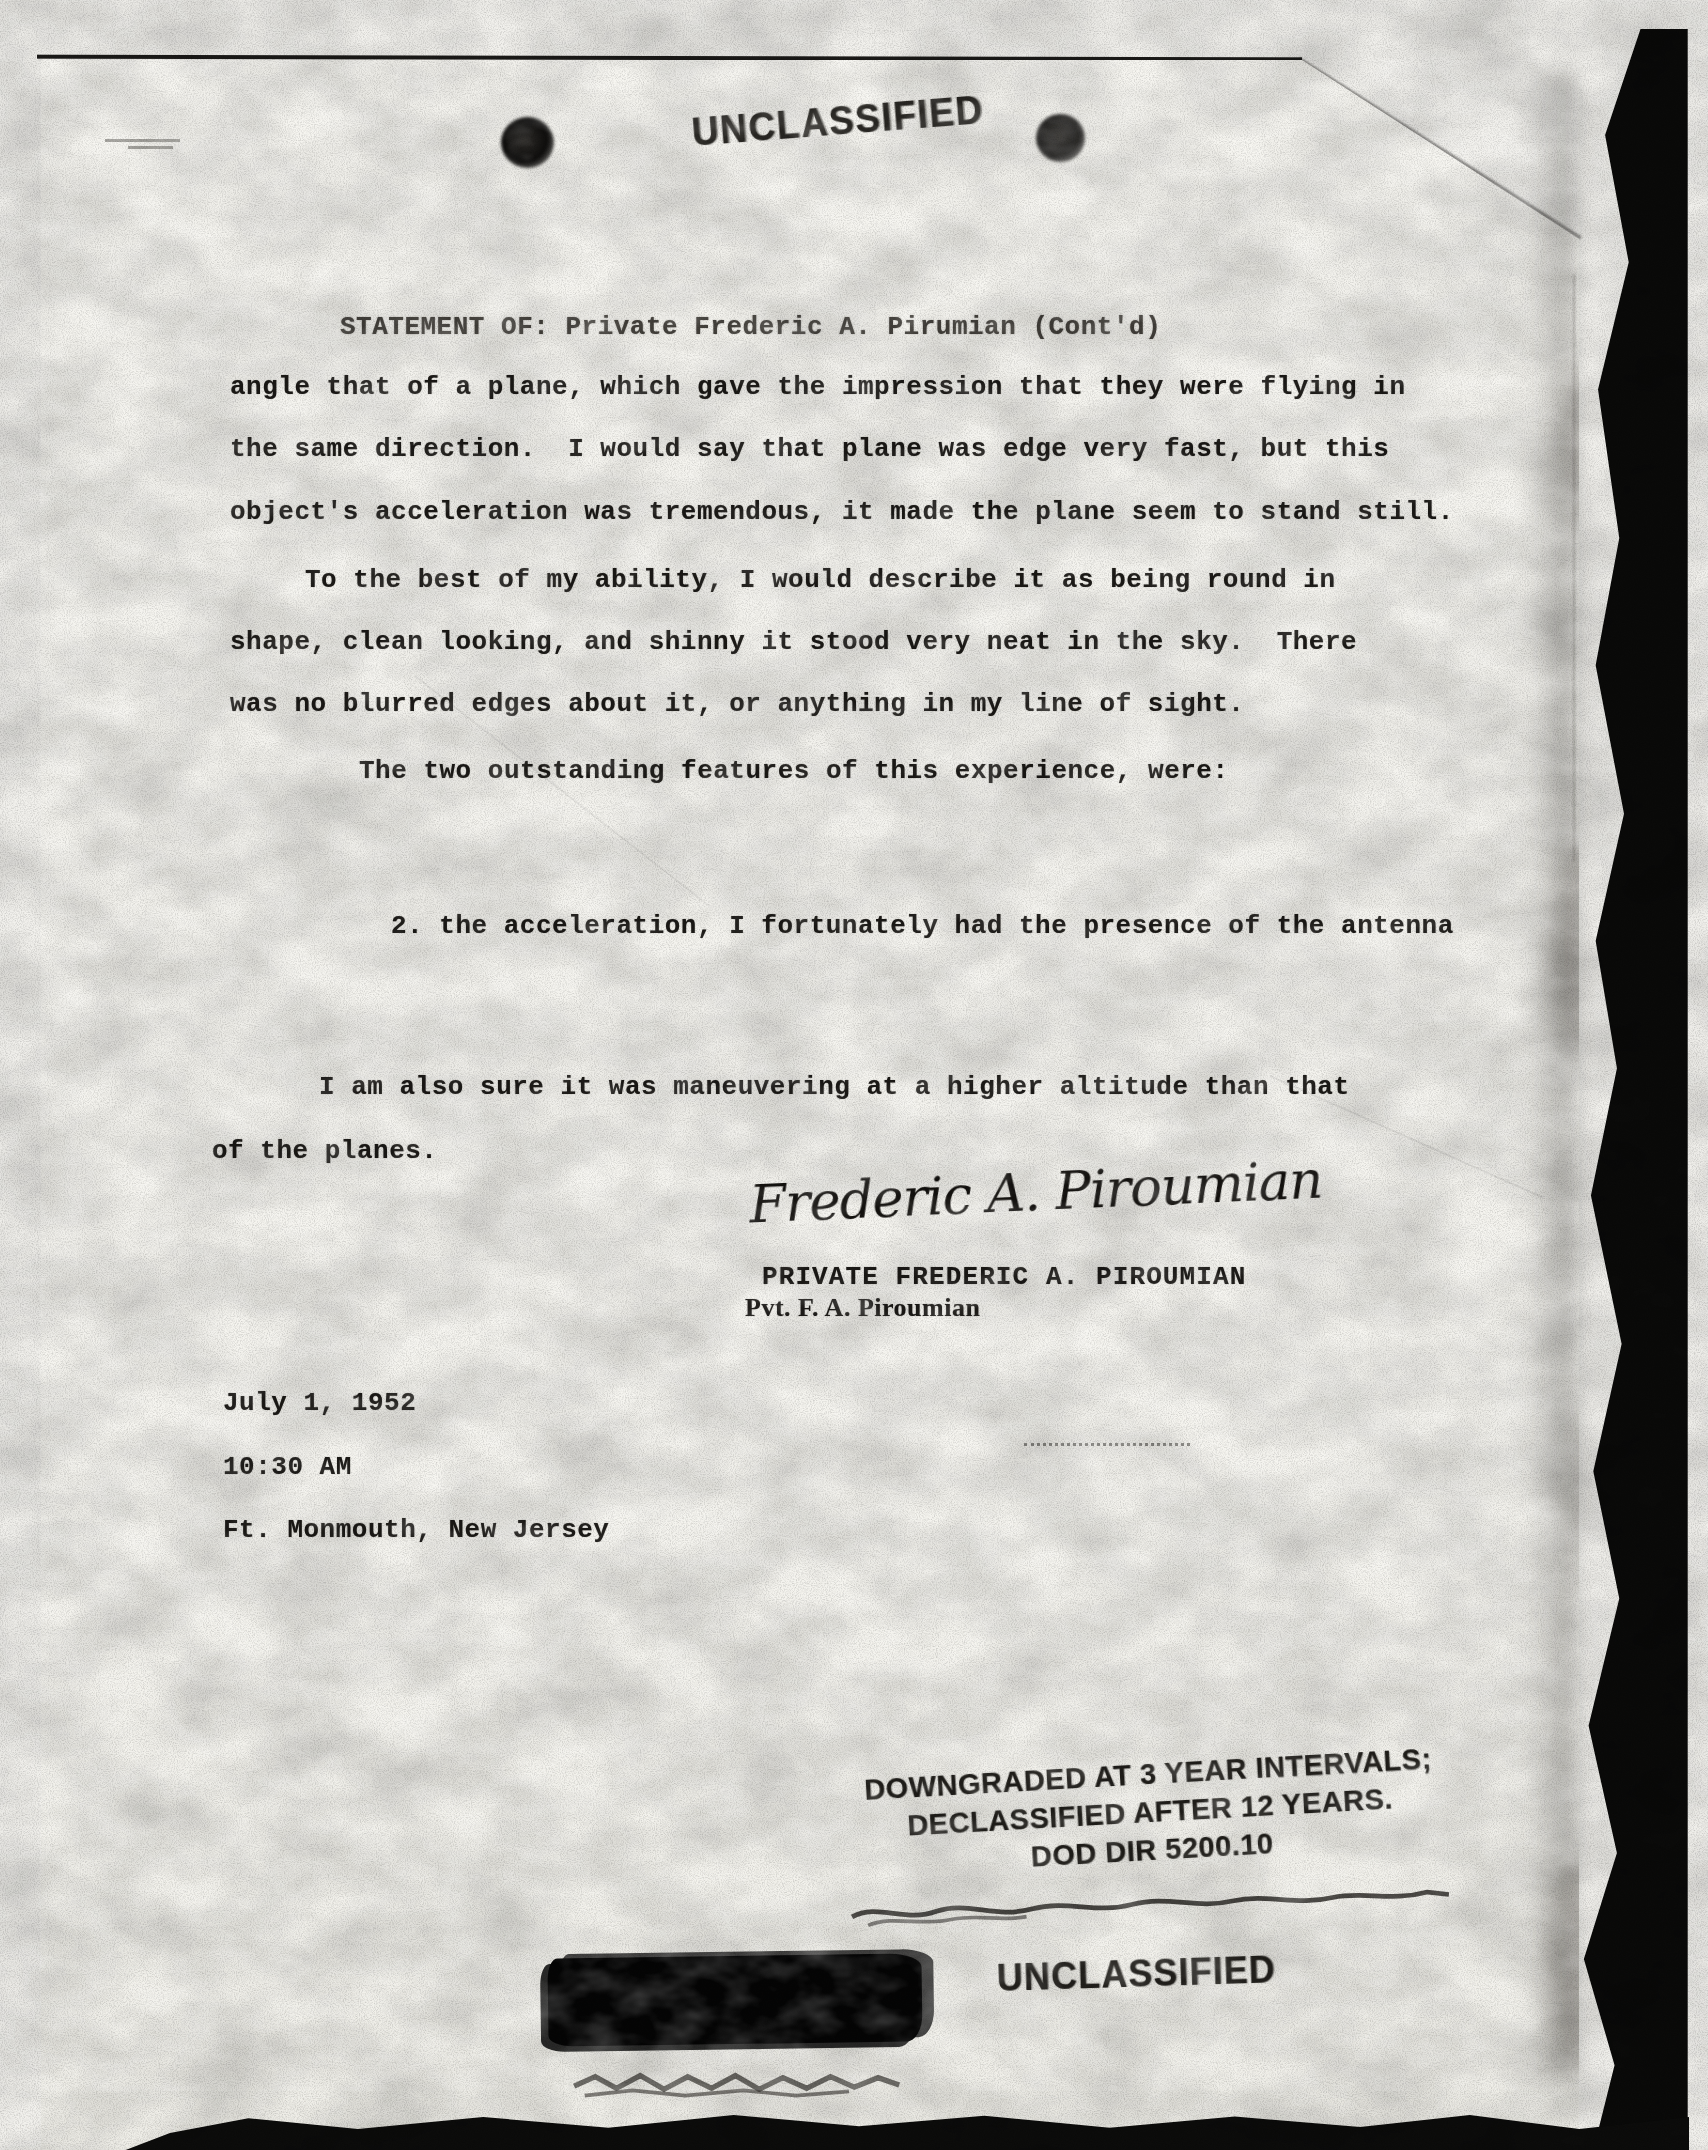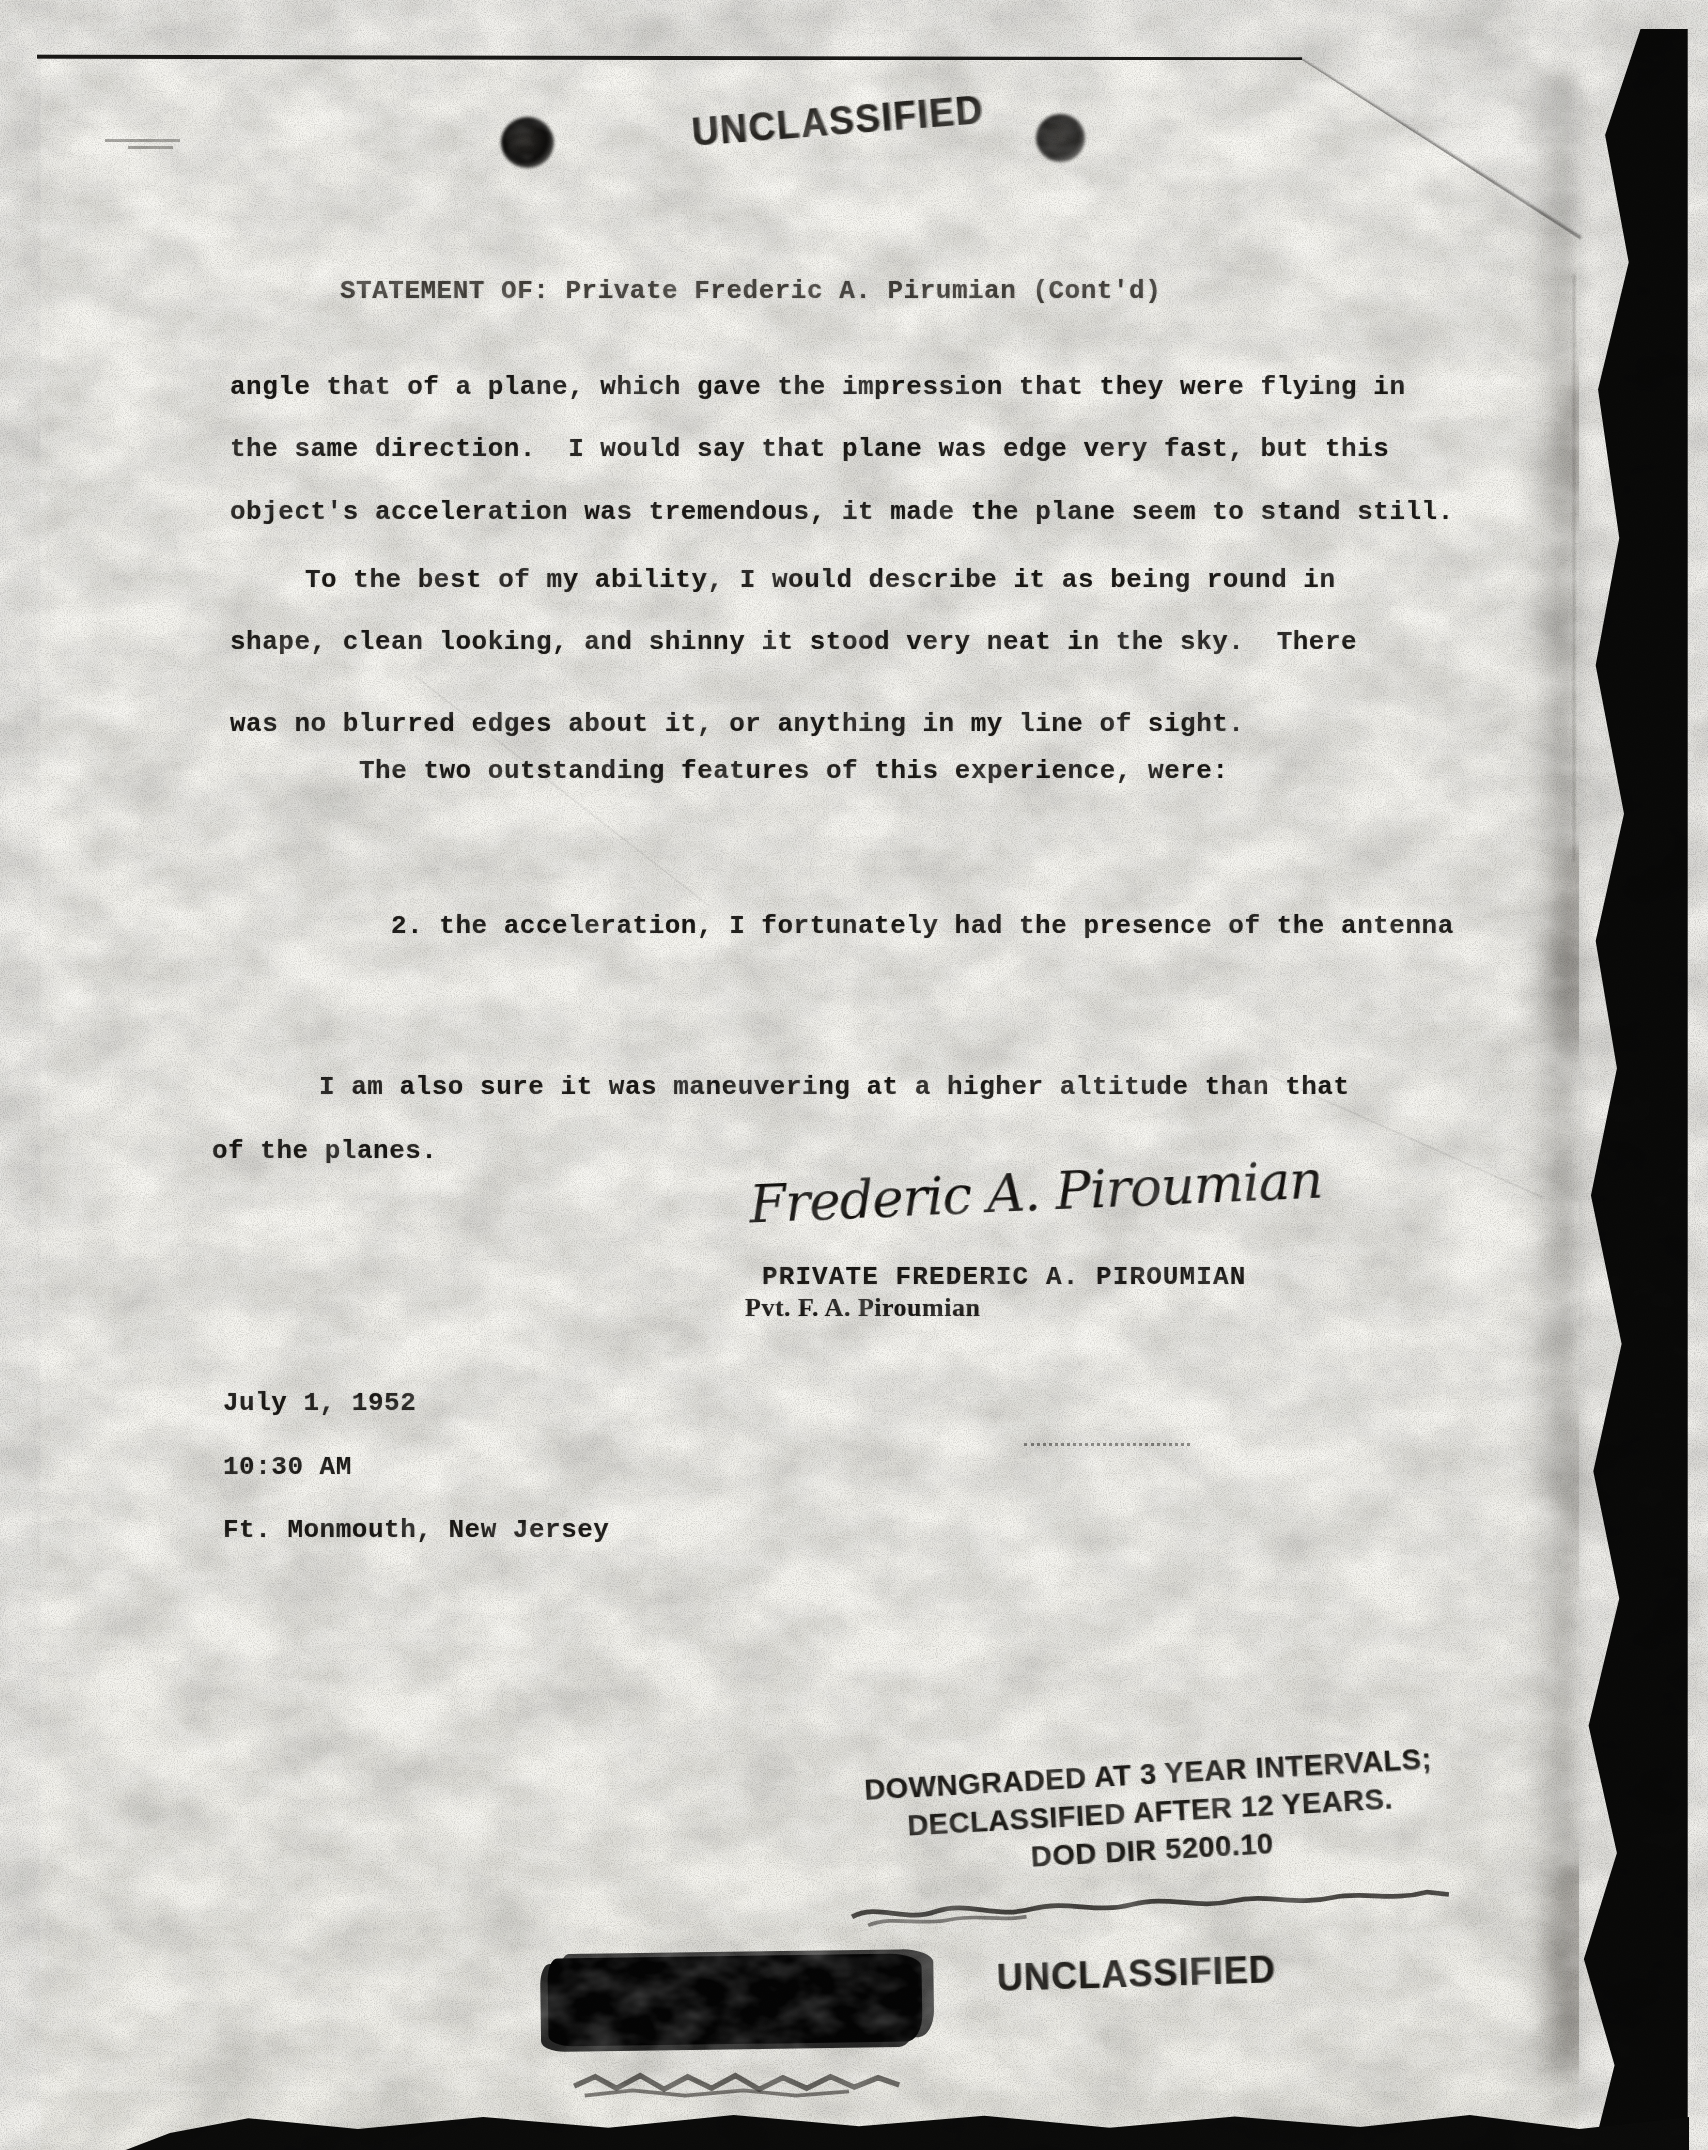--- a/index.html
+++ b/index.html
@@ -24,21 +24,21 @@
     transform:rotate(32.5deg); filter:blur(0.8px);
   }
   
   .tl {
     position:absolute; white-space:pre;
     font:700 26px/30px "Liberation Mono", monospace;
     letter-spacing:0.5px; color:#1c1a17;
     filter:blur(0.4px);
     text-shadow:0 0 1.1px rgba(28,26,23,0.45);
   }
-  .hdr { color:#45423d; filter:blur(0.6px); text-shadow:0 0 1.6px rgba(70,66,60,0.5); }
+  .hdr { color:#45423d; filter:blur(0.6px); text-shadow:0 0 1.6px rgba(70,66,60,0.5);margin-top:36px; }
   .sig-typed { letter-spacing:1.1px;margin-left:17px; }
   
   .sig-script {
     position:absolute; left:708px; top:1101px;
     font-family:"DejaVu Serif", serif; font-style:italic; font-weight:400;
     font-size:53px; letter-spacing:-1.1px; color:#151310;
     transform:rotate(-2.5deg); filter:blur(0.3px);
     white-space:nowrap;
   }
   
@@ -150,21 +150,21 @@
     <div class="stamp stamp-top">UNCLASSIFIED</div>
 
     <div class="tl hdr" style="left:299px; top:216px;">STATEMENT OF: Private Frederic A. Pirumian (Cont'd)</div>
 
     <div class="tl" style="left:189px; top:312px;">angle that of a plane, which gave the impression that they were flying in</div>
     <div class="tl" style="left:189px; top:374px;">the same direction.  I would say that plane was edge very fast, but this</div>
     <div class="tl" style="left:189px; top:437px;">object's acceleration was tremendous, it made the plane seem to stand still.</div>
 
     <div class="tl" style="left:264px; top:505px;">To the best of my ability, I would describe it as being round in</div>
     <div class="tl" style="left:189px; top:567px;">shape, clean looking, and shinny it stood very neat in the sky.  There</div>
-    <div class="tl" style="left:189px; top:629px;margin-top:20px;">was no blurred edges about it, or anything in my line of sight.</div>
+    <div class="tl" style="left:189px; top:629px;">was no blurred edges about it, or anything in my line of sight.</div>
 
     <div class="tl" style="left:278px; top:696px;margin-left:40px;">The two outstanding features of this experience, were:</div>
 
     <div class="tl" style="left:350px; top:851px;">2. the acceleration, I fortunately had the presence of the antenna</div>
 
     <div class="tl" style="left:278px; top:1012px;">I am also sure it was maneuvering at a higher altitude than that</div>
     <div class="tl" style="left:171px; top:1076px;">of the planes.</div>
 
     <div class="sig-script">Frederic A. Piroumian</div>
     <div class="tl sig-typed" style="left:704px; top:1202px;">PRIVATE FREDERIC A. PIROUMIAN</div>

